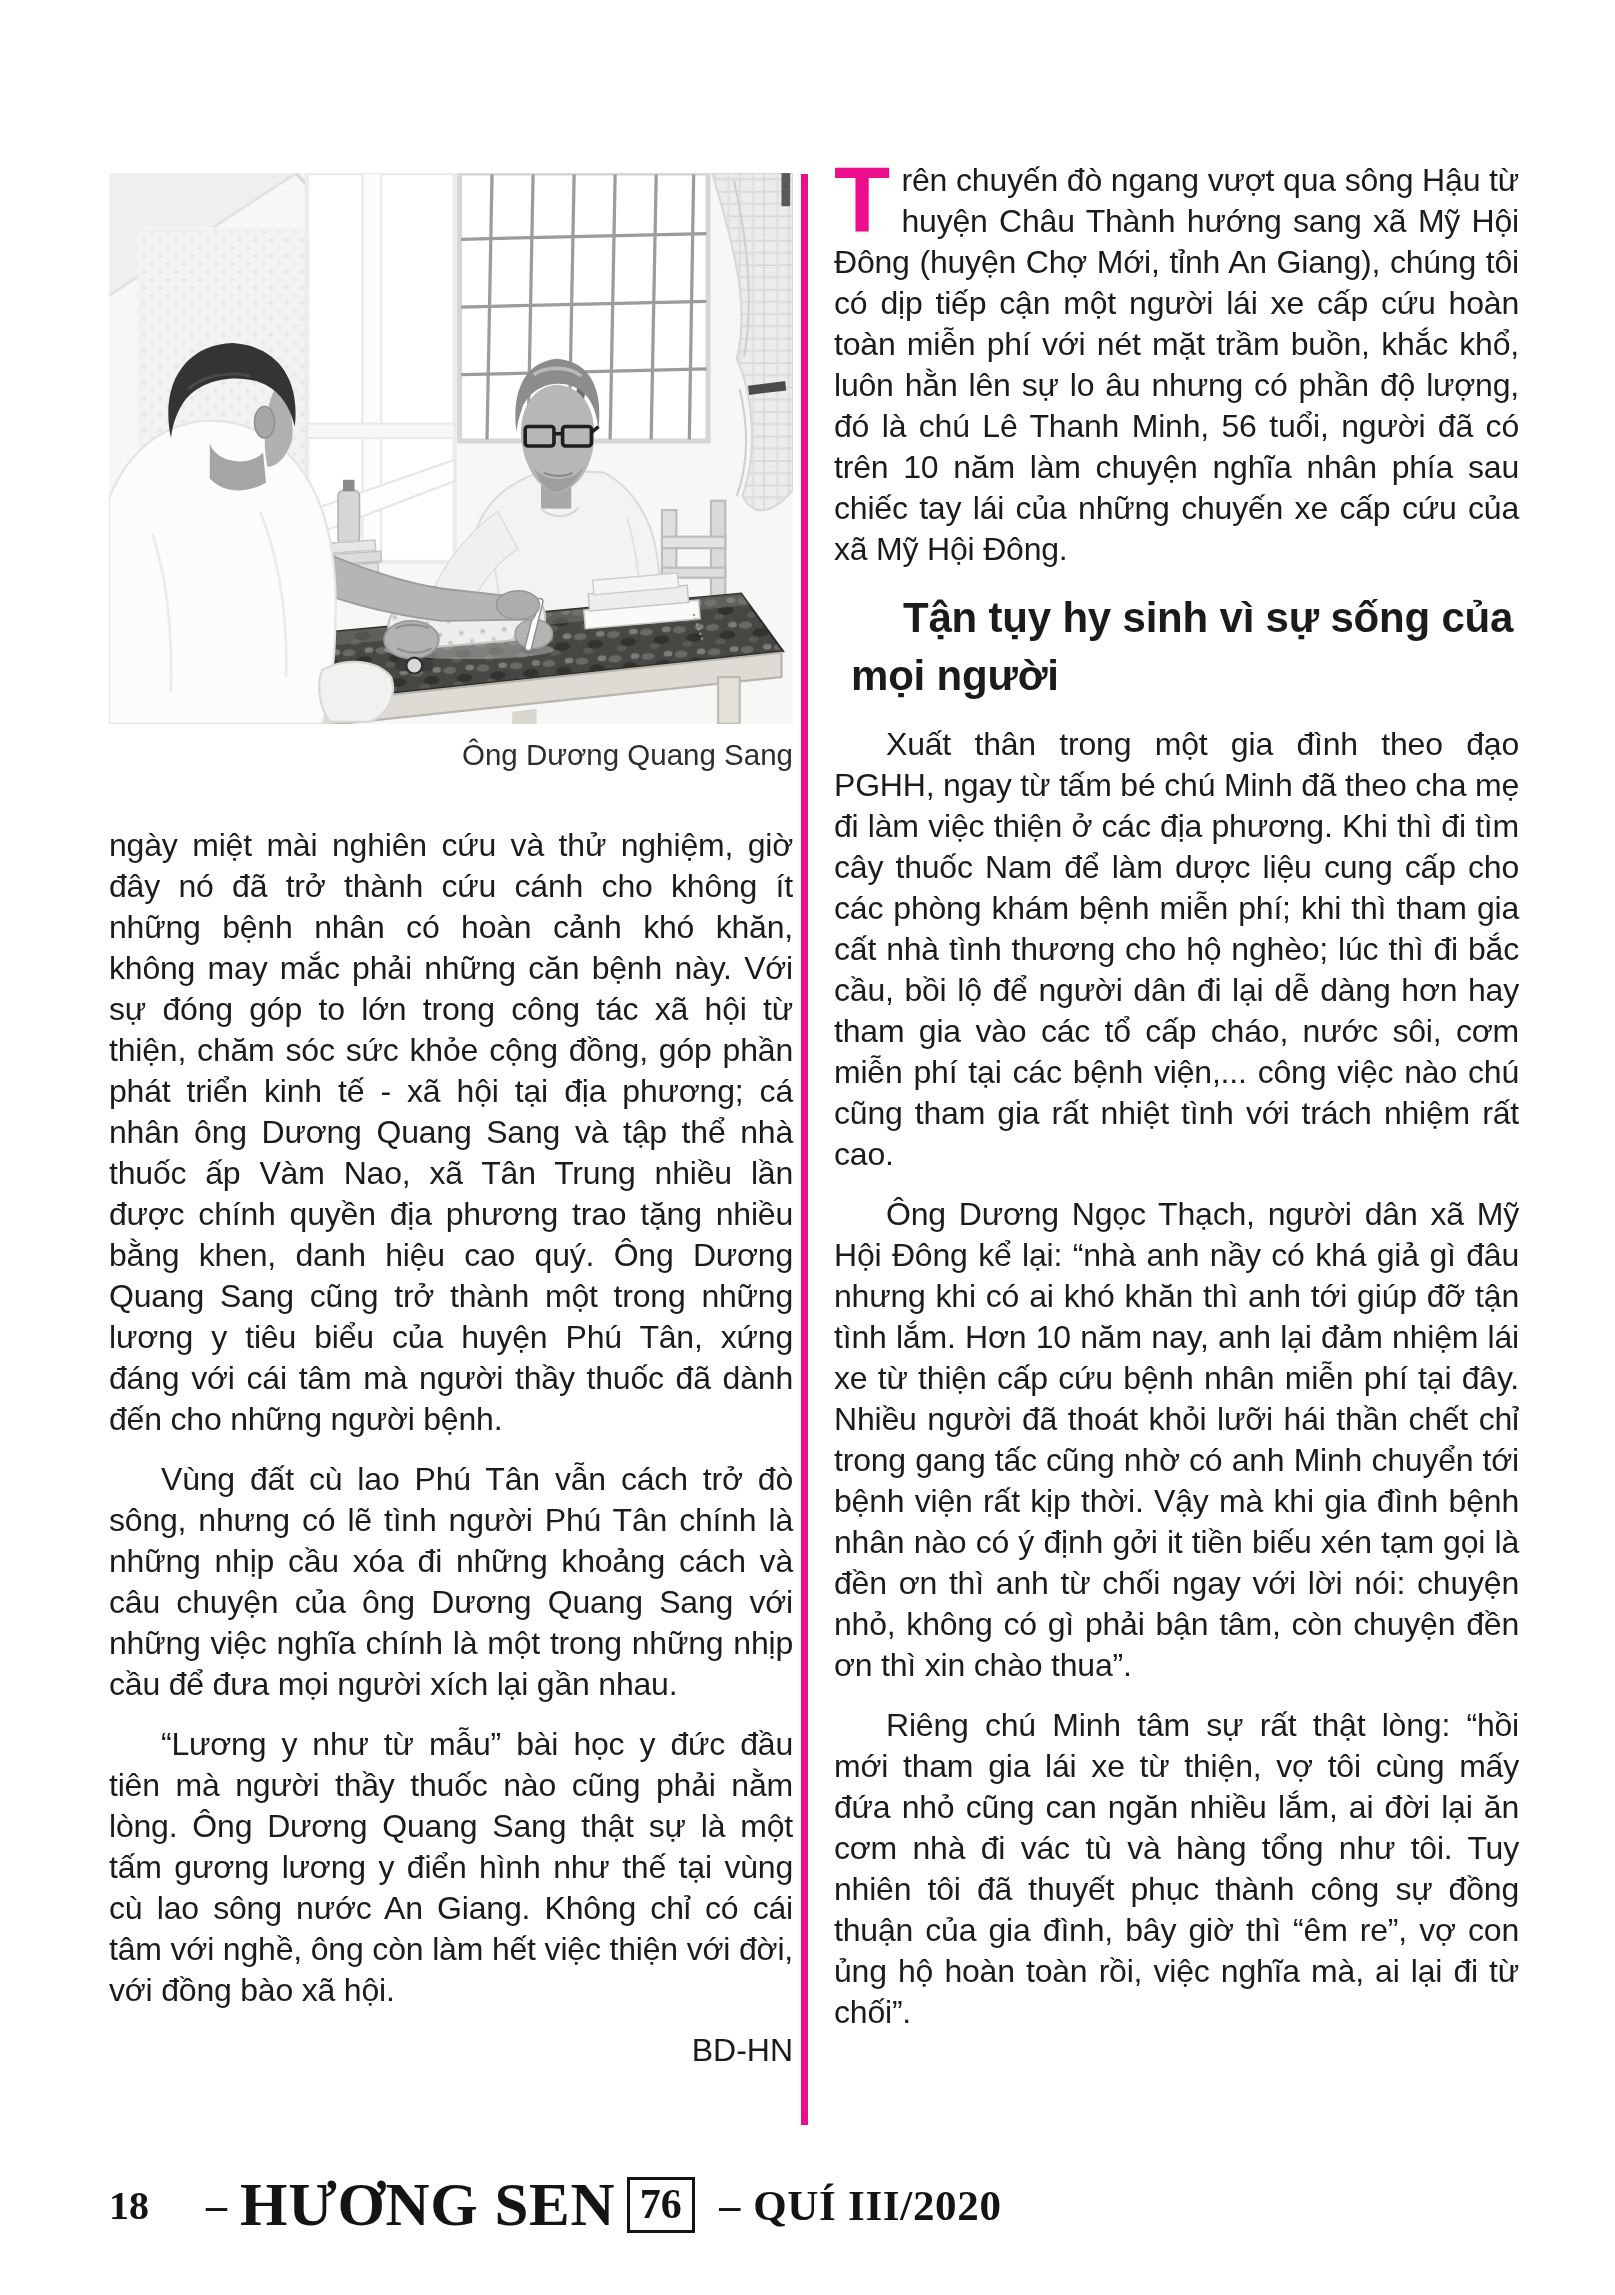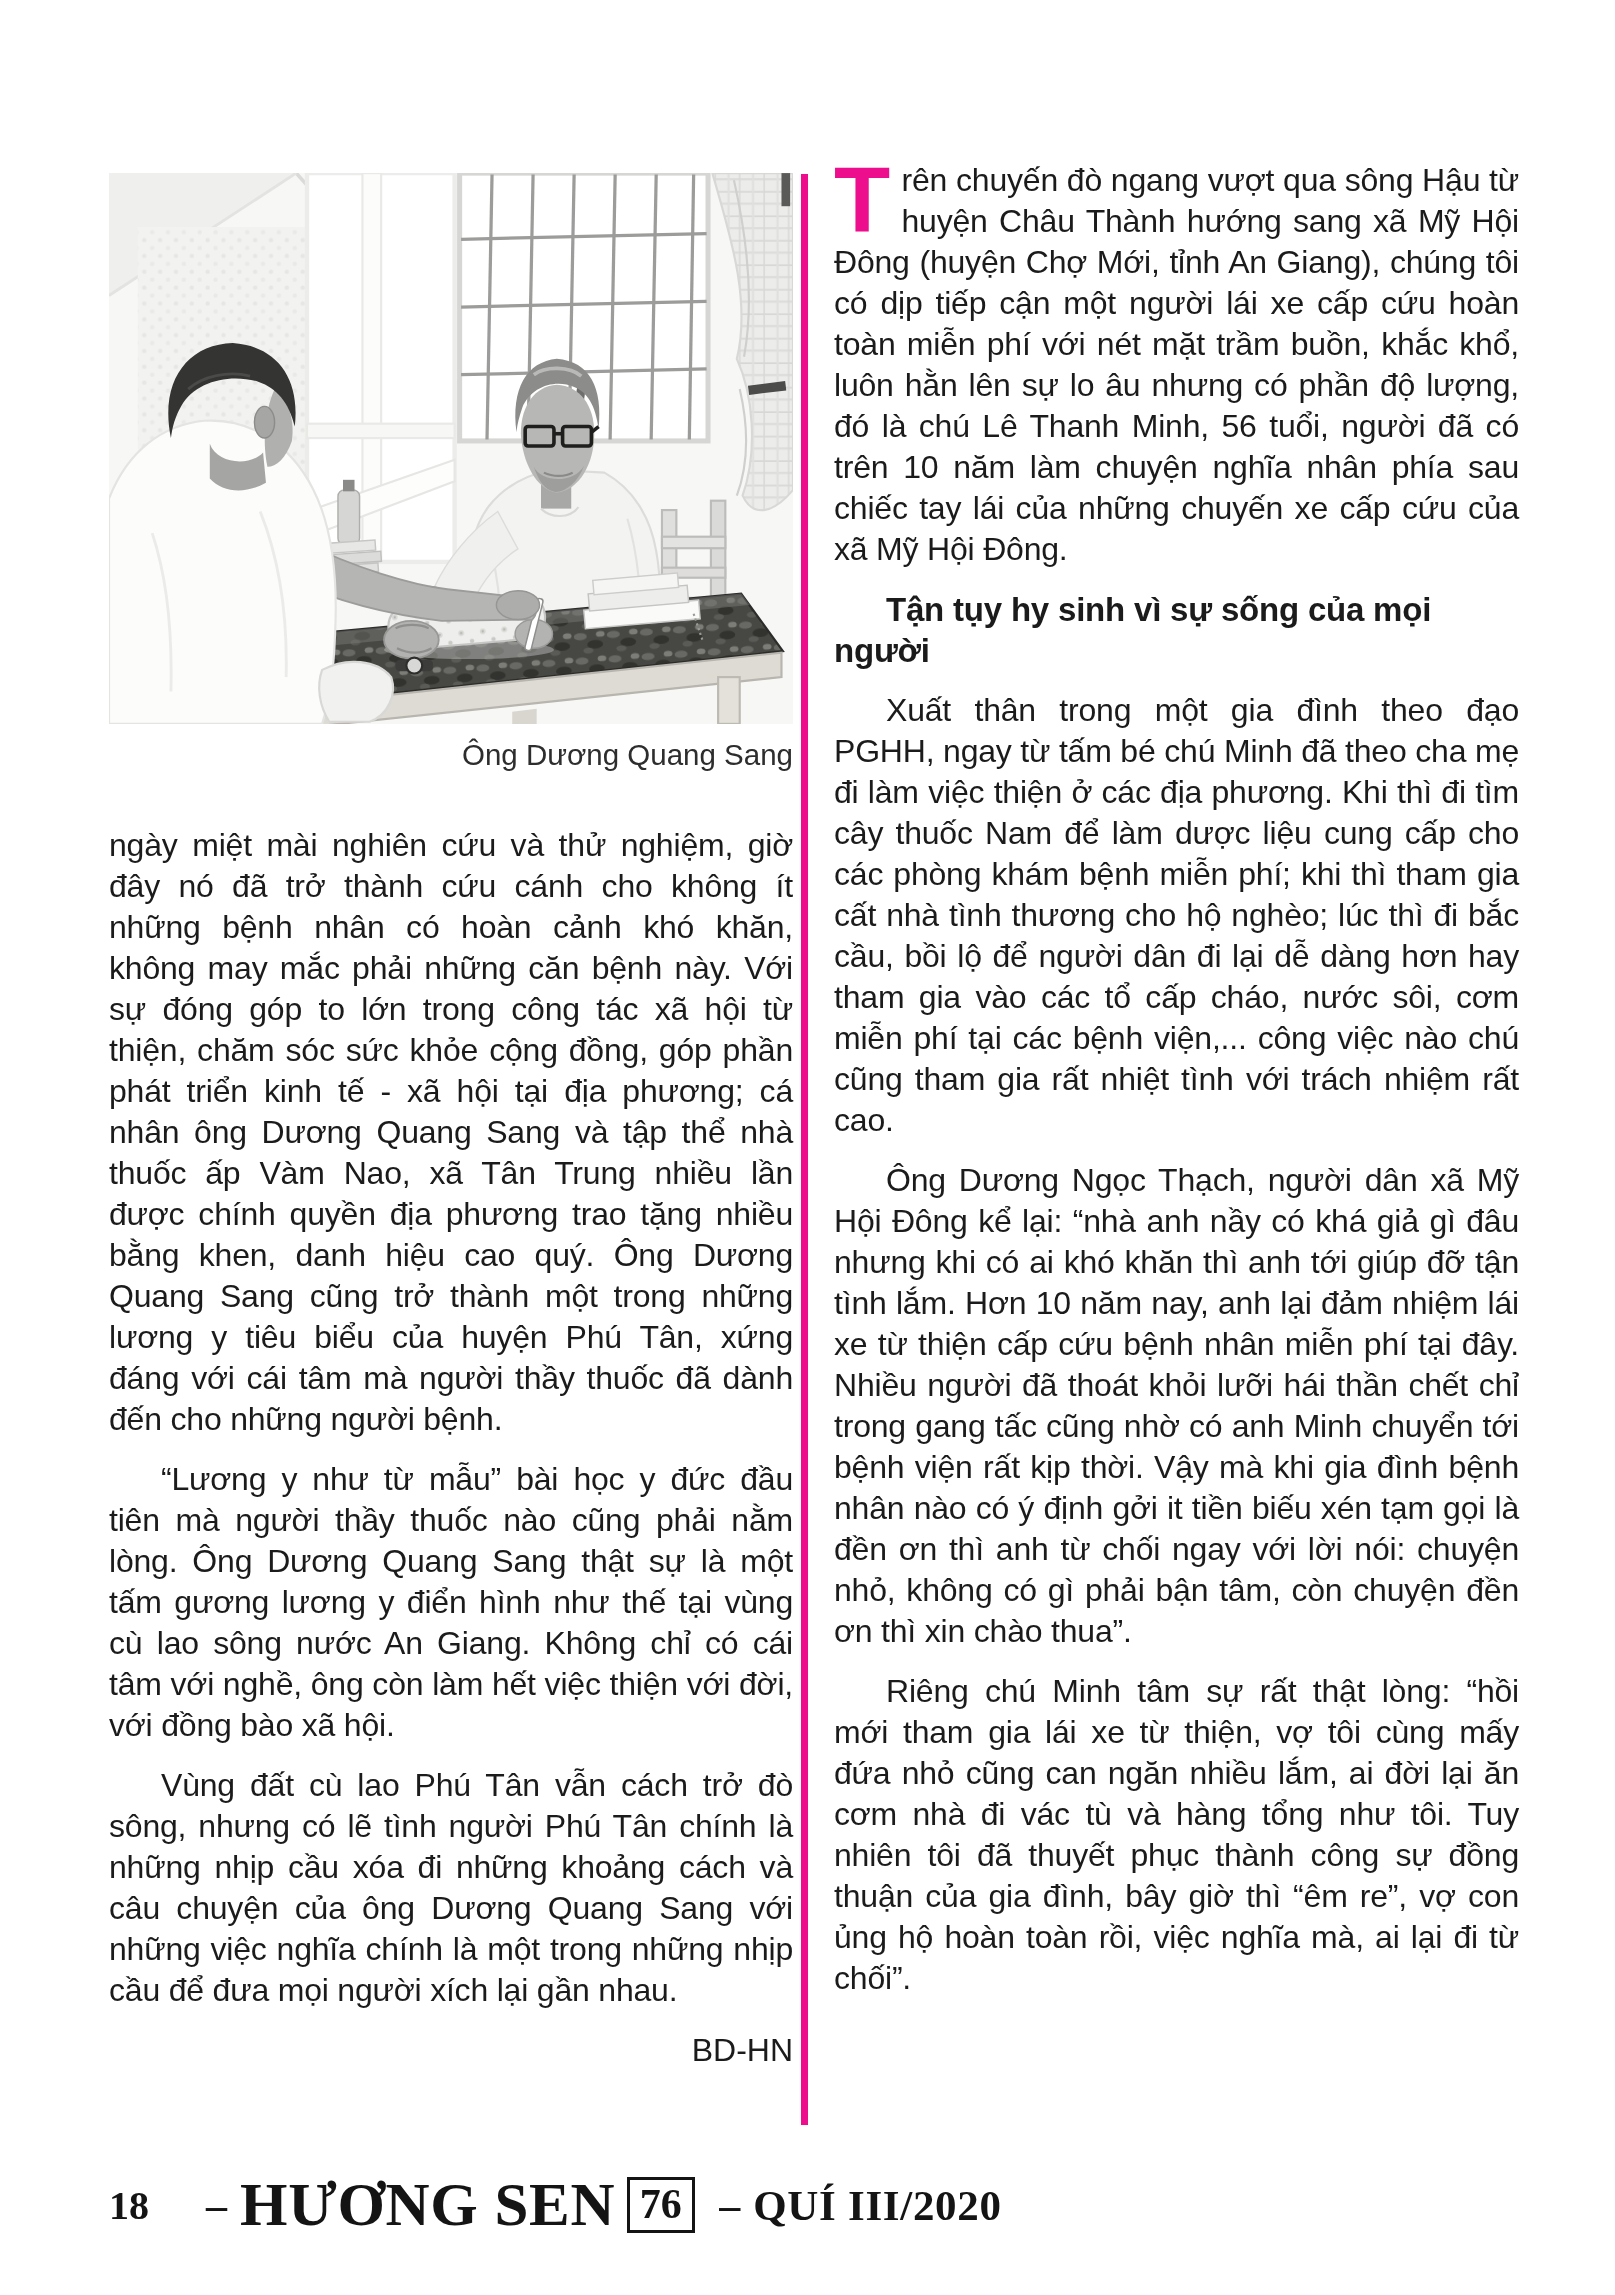--- a/index.html
+++ b/index.html
@@ -33,23 +33,23 @@
     letter-spacing:-0.2px;
   }
   p.noindent{text-indent:0;}
   .dropcap{
     float:left;
     font-size:92px;line-height:75px;
     font-weight:700;
     margin:2.9px 11.5px 0 0;
   }
   h3.subhead{
-    font-size:33px;line-height:41px;
+    font-size:42px;line-height:58px;
     font-weight:700;
-    margin:0 0 19px 0;
+    margin:0 0 19px 17px;
     text-indent:52px;
     letter-spacing:-0.2px;
   }
   p.byline{
     font-size:32px;line-height:41px;
     text-align:right;
     margin:11px 0 0 0;
   }
   
   .footer{
@@ -205,22 +205,22 @@
       <path d="M296,690 C330,672 372,676 392,700 C400,724 388,752 362,762 L306,762 C292,740 288,712 296,690 Z" fill="#f1f1ef" stroke="#d8d8d6" stroke-width="3"></path>
     </svg>
   </figure>
 
   <div class="caption">Ông Dương Quang Sang</div>
 
   <div class="divider" style="background: rgb(236, 14, 140);"></div>
 
   <div class="col col-left">
     <p class="body noindent">ngày miệt mài nghiên cứu và thử nghiệm, giờ đây nó đã trở thành cứu cánh cho không ít những bệnh nhân có hoàn cảnh khó khăn, không may mắc phải những căn bệnh này. Với sự đóng góp to lớn trong công tác xã hội từ thiện, chăm sóc sức khỏe cộng đồng, góp phần phát triển kinh tế - xã hội tại địa phương; cá nhân ông Dương Quang Sang và tập thể nhà thuốc ấp Vàm Nao, xã Tân Trung nhiều lần được chính quyền địa phương trao tặng nhiều bằng khen, danh hiệu cao quý. Ông Dương Quang Sang cũng trở thành một trong những lương y tiêu biểu của huyện Phú Tân, xứng đáng với cái tâm mà người thầy thuốc đã dành đến cho những người bệnh.</p>
+    <p class="body">Vùng đất cù lao Phú Tân vẫn cách trở đò sông, nhưng có lẽ tình người Phú Tân chính là những nhịp cầu xóa đi những khoảng cách và câu chuyện của ông Dương Quang Sang với những việc nghĩa chính là một trong những nhịp cầu để đưa mọi người xích lại gần nhau.</p>
     <p class="body">“Lương y như từ mẫu” bài học y đức đầu tiên mà người thầy thuốc nào cũng phải nằm lòng. Ông Dương Quang Sang thật sự là một tấm gương lương y điển hình như thế tại vùng cù lao sông nước An Giang. Không chỉ có cái tâm với nghề, ông còn làm hết việc thiện với đời, với đồng bào xã hội.</p>
-    <p class="body">Vùng đất cù lao Phú Tân vẫn cách trở đò sông, nhưng có lẽ tình người Phú Tân chính là những nhịp cầu xóa đi những khoảng cách và câu chuyện của ông Dương Quang Sang với những việc nghĩa chính là một trong những nhịp cầu để đưa mọi người xích lại gần nhau.</p>
     <p class="byline">BD-HN</p>
   </div>
 
   <div class="col col-right">
     <p class="body noindent">
       <span class="dropcap" style="color: rgb(236, 14, 140);">T</span><span>rên chuyến đò ngang vượt qua sông Hậu từ huyện Châu Thành hướng sang xã Mỹ Hội Đông (huyện Chợ Mới, tỉnh An Giang), chúng tôi có dịp tiếp cận một người lái xe cấp cứu hoàn toàn miễn phí với nét mặt trầm buồn, khắc khổ, luôn hằn lên sự lo âu nhưng có phần độ lượng, đó là chú Lê Thanh Minh, 56 tuổi, người đã có trên 10 năm làm chuyện nghĩa nhân phía sau chiếc tay lái của những chuyến xe cấp cứu của xã Mỹ Hội Đông.</span>
     </p>
     <h3 class="subhead">Tận tụy hy sinh vì sự sống của mọi người</h3>
     <p class="body">Xuất thân trong một gia đình theo đạo PGHH, ngay từ tấm bé chú Minh đã theo cha mẹ đi làm việc thiện ở các địa phương. Khi thì đi tìm cây thuốc Nam để làm dược liệu cung cấp cho các phòng khám bệnh miễn phí; khi thì tham gia cất nhà tình thương cho hộ nghèo; lúc thì đi bắc cầu, bồi lộ để người dân đi lại dễ dàng hơn hay tham gia vào các tổ cấp cháo, nước sôi, cơm miễn phí tại các bệnh viện,... công việc nào chú cũng tham gia rất nhiệt tình với trách nhiệm rất cao.</p>
     <p class="body">Ông Dương Ngọc Thạch, người dân xã Mỹ Hội Đông kể lại: “nhà anh nầy có khá giả gì đâu nhưng khi có ai khó khăn thì anh tới giúp đỡ tận tình lắm. Hơn 10 năm nay, anh lại đảm nhiệm lái xe từ thiện cấp cứu bệnh nhân miễn phí tại đây. Nhiều người đã thoát khỏi lưỡi hái thần chết chỉ trong gang tấc cũng nhờ có anh Minh chuyển tới bệnh viện rất kịp thời. Vậy mà khi gia đình bệnh nhân nào có ý định gởi it tiền biếu xén tạm gọi là đền ơn thì anh từ chối ngay với lời nói: chuyện nhỏ, không có gì phải bận tâm, còn chuyện đền ơn thì xin chào thua”.</p>

